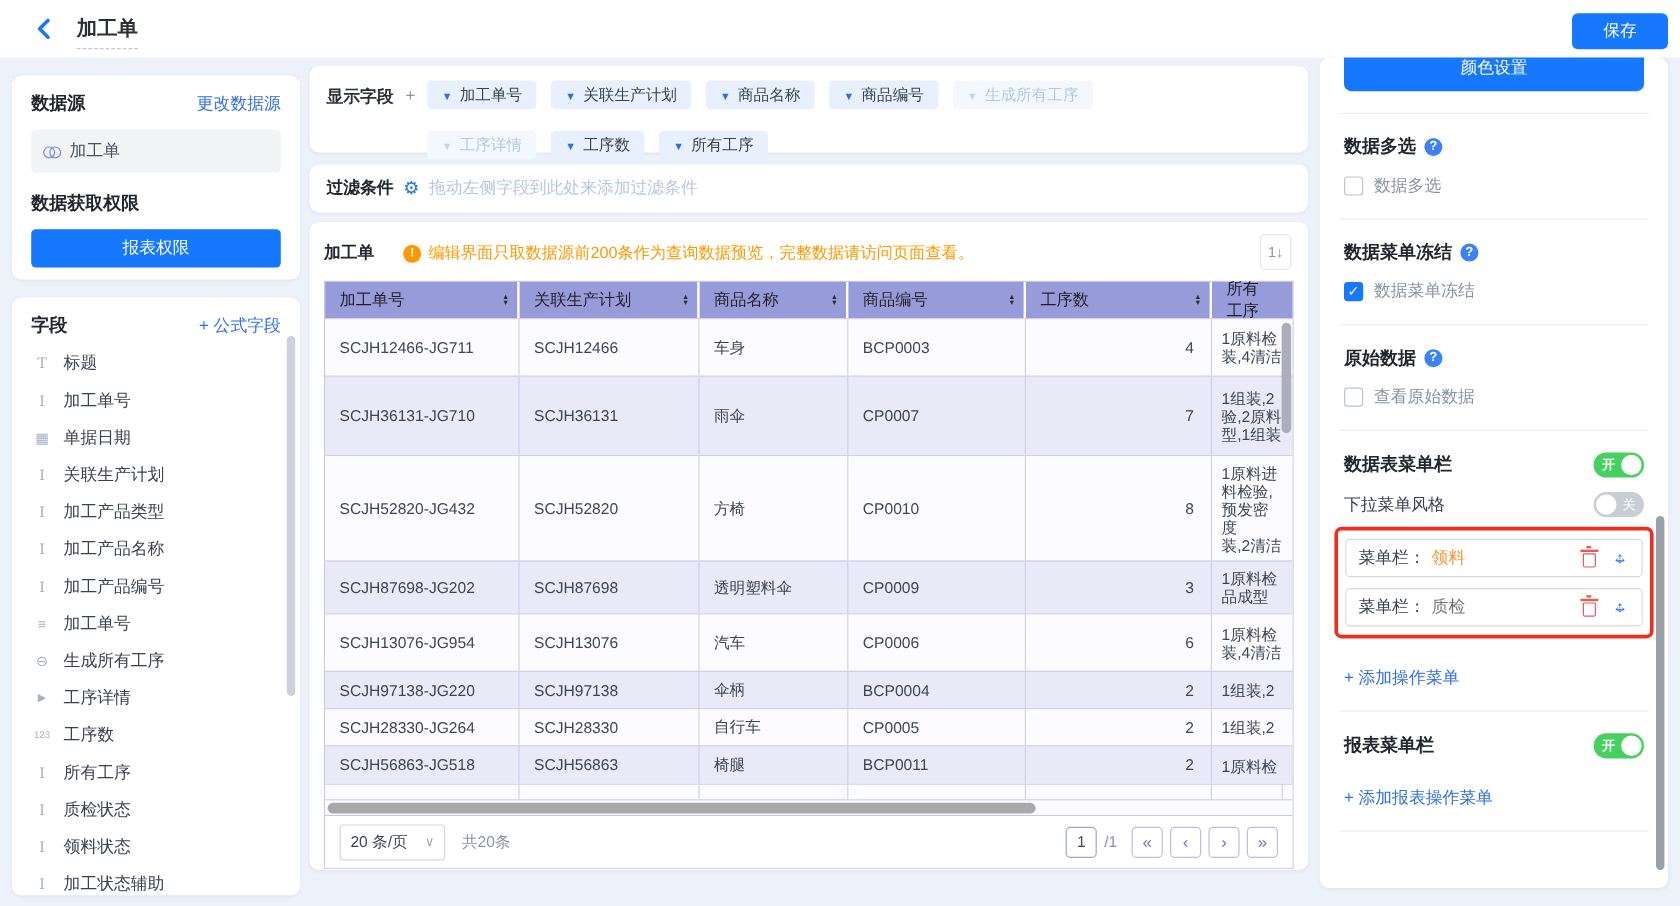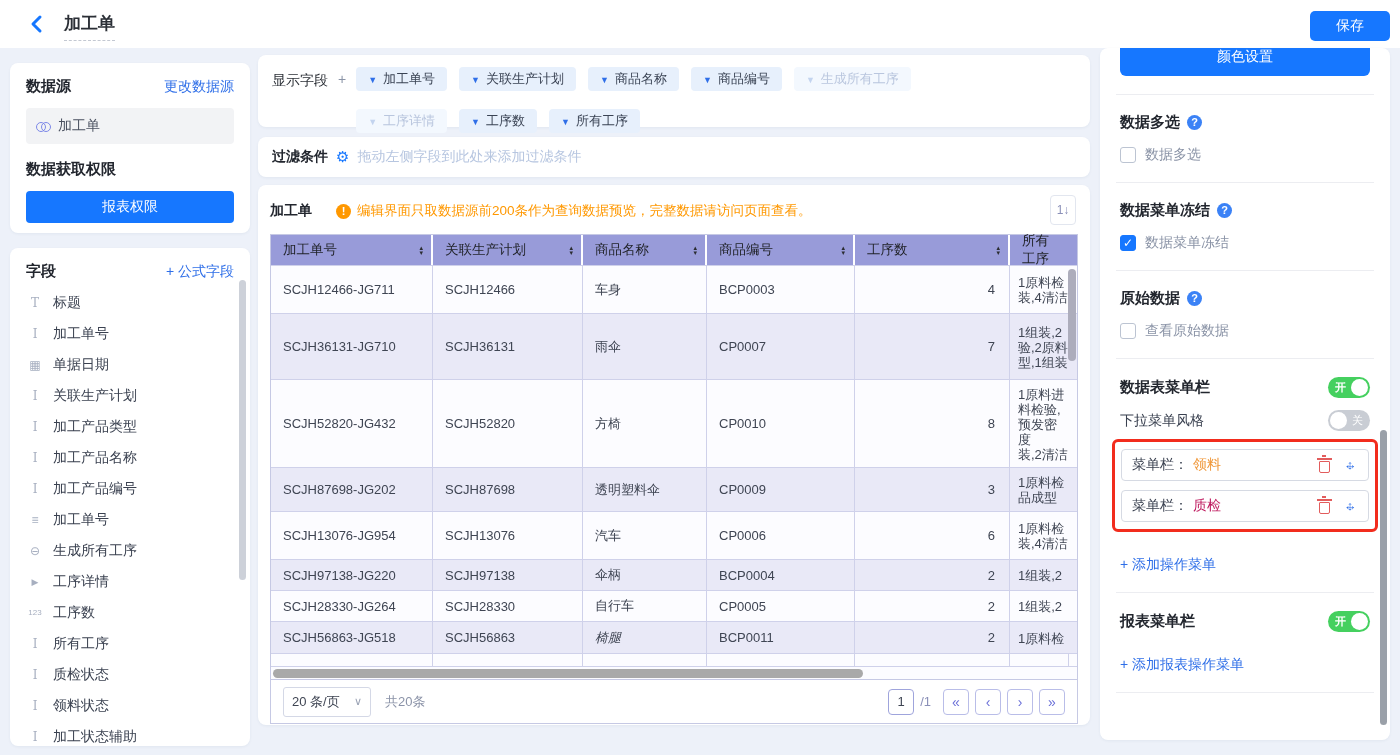--- a/index.html
+++ b/index.html
@@ -36,21 +36,21 @@
   .field-item { display:flex; align-items:center; gap:9px; height:31px; color:#3a4150; cursor:grab; }
   .f-icon { width:18px; text-align:center; color:#a7afc0; font-size:12px; flex:none; }
   .f-icon.serif { font-family:"DejaVu Serif",serif; }
   .f-icon.num { font-size:8px; letter-spacing:0; }
   .vscroll { position:absolute; border-radius:4px; }
   .fields-scroll { right:4px; top:32px; width:7px; height:300px; background:#cdd1d9; }
 
   
   .chips-card { left:258px; top:55px; width:832px; height:72px; padding:12px 14px; }
   .chips-wrap { display:flex; align-items:flex-start; gap:10px; }
-  .chips-label { margin-top:5px; color:#2b2f36; flex:none; }
+  .chips-label { margin-top:5px; color:#2b2f36; flex:none;font-weight:bold; }
   .chips-plus { margin-top:4px; color:#8a93a6; flex:none; cursor:pointer; }
   .chips { display:flex; flex-wrap:wrap; gap:9px 12px; }
   .chip { background:#e7f0fc; border-radius:4px; height:24px; line-height:24px; padding:0 12px; color:#3a4354;
           font-size:13px; cursor:pointer; white-space:nowrap; }
   .chip .caret { color:#2f6fe8; font-size:9px; margin-right:6px; }
   .chip.disabled { background:#f3f8fe; color:#b9c6de; }
   .chip.disabled .caret { color:#c3d4ef; }
   .break { width:100%; height:0; }
 
   .filter-card { left:258px; top:137px; width:832px; height:40px; padding:0 14px; display:flex; align-items:center; gap:8px; }
@@ -343,21 +343,21 @@
           <div class="td" style="width: 162px; text-align: center;">SCJH28330-JG264</div>
           <div class="td" style="width: 150px;">SCJH28330</div>
           <div class="td" style="width: 124px;">自行车</div>
           <div class="td" style="width: 148px; text-align: right;">CP0005</div>
           <div class="td num" style="width: 155px;">2</div>
           <div class="td proc" style="width: 59px; height: 31px; display: flex; align-items: center;">1组装,2</div>
         </div>
         <div class="trow alt" style="height: 32px;">
           <div class="td" style="width: 162px;">SCJH56863-JG518</div>
           <div class="td" style="width: 150px;">SCJH56863</div>
-          <div class="td" style="width: 124px; font-style: italic;">椅腿</div>
+          <div class="td" style="width: 124px;">椅腿</div>
           <div class="td" style="width: 148px;">BCP0011</div>
           <div class="td num" style="width: 155px;">2</div>
           <div class="td proc" style="width: 59px; height: 32px; display: flex; align-items: center;">1原料检</div>
         </div>
         <div class="trow" style="height: 13px;">
           <div class="td" style="width: 162px;"></div>
           <div class="td" style="width: 150px;"></div>
           <div class="td" style="width: 124px;"></div>
           <div class="td" style="width: 148px;"></div>
           <div class="td" style="width: 155px;"></div>
@@ -443,21 +443,21 @@
         <span class="mi-actions">
           <span class="trash-ico"></span>
           <span class="move-ico">
             <span>↔</span>
             <span>↕</span>
           </span>
         </span>
       </div>
       <div class="menu-item">
         <span class="menu-prefix">菜单栏：</span>
-        <span class="menu-name" style="color: #be185d;">质检</span>
+        <span class="menu-name" style="color: #737373;">质检</span>
         <span class="mi-actions">
           <span class="trash-ico"></span>
           <span class="move-ico">
             <span>↔</span>
             <span>↕</span>
           </span>
         </span>
       </div>
     </div>
   <a class="link add-link">+ 添加操作菜单</a>

